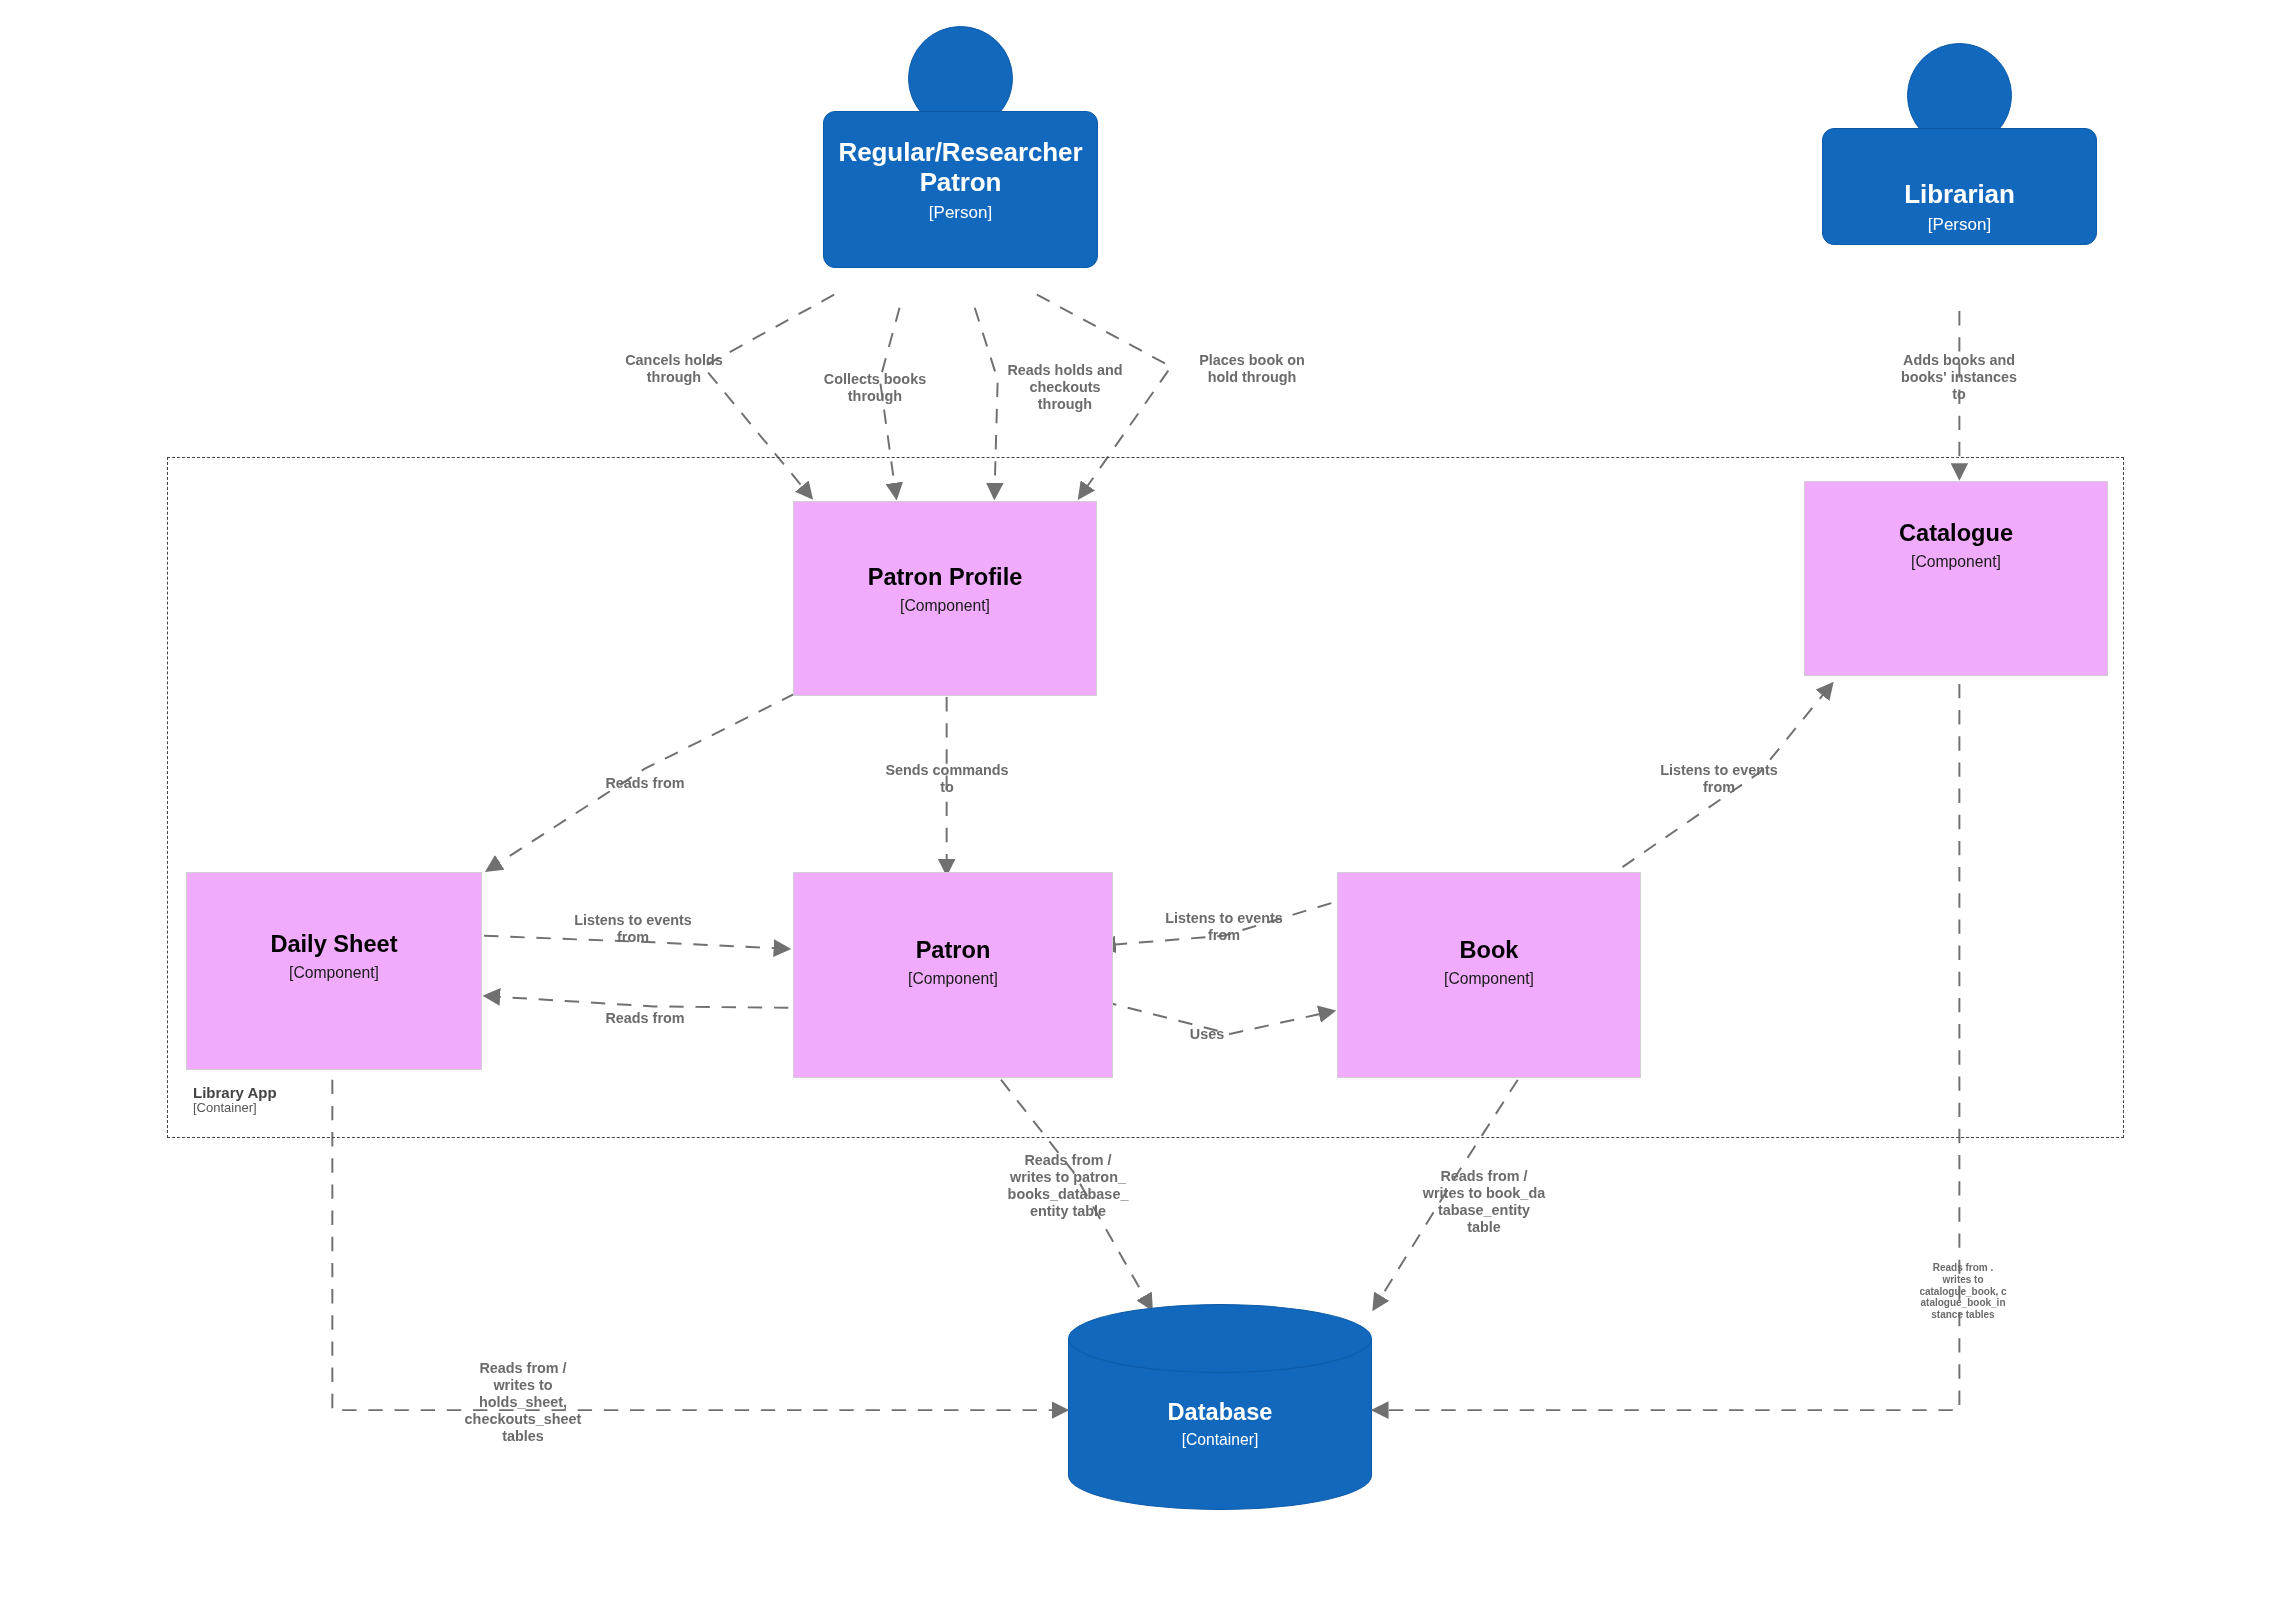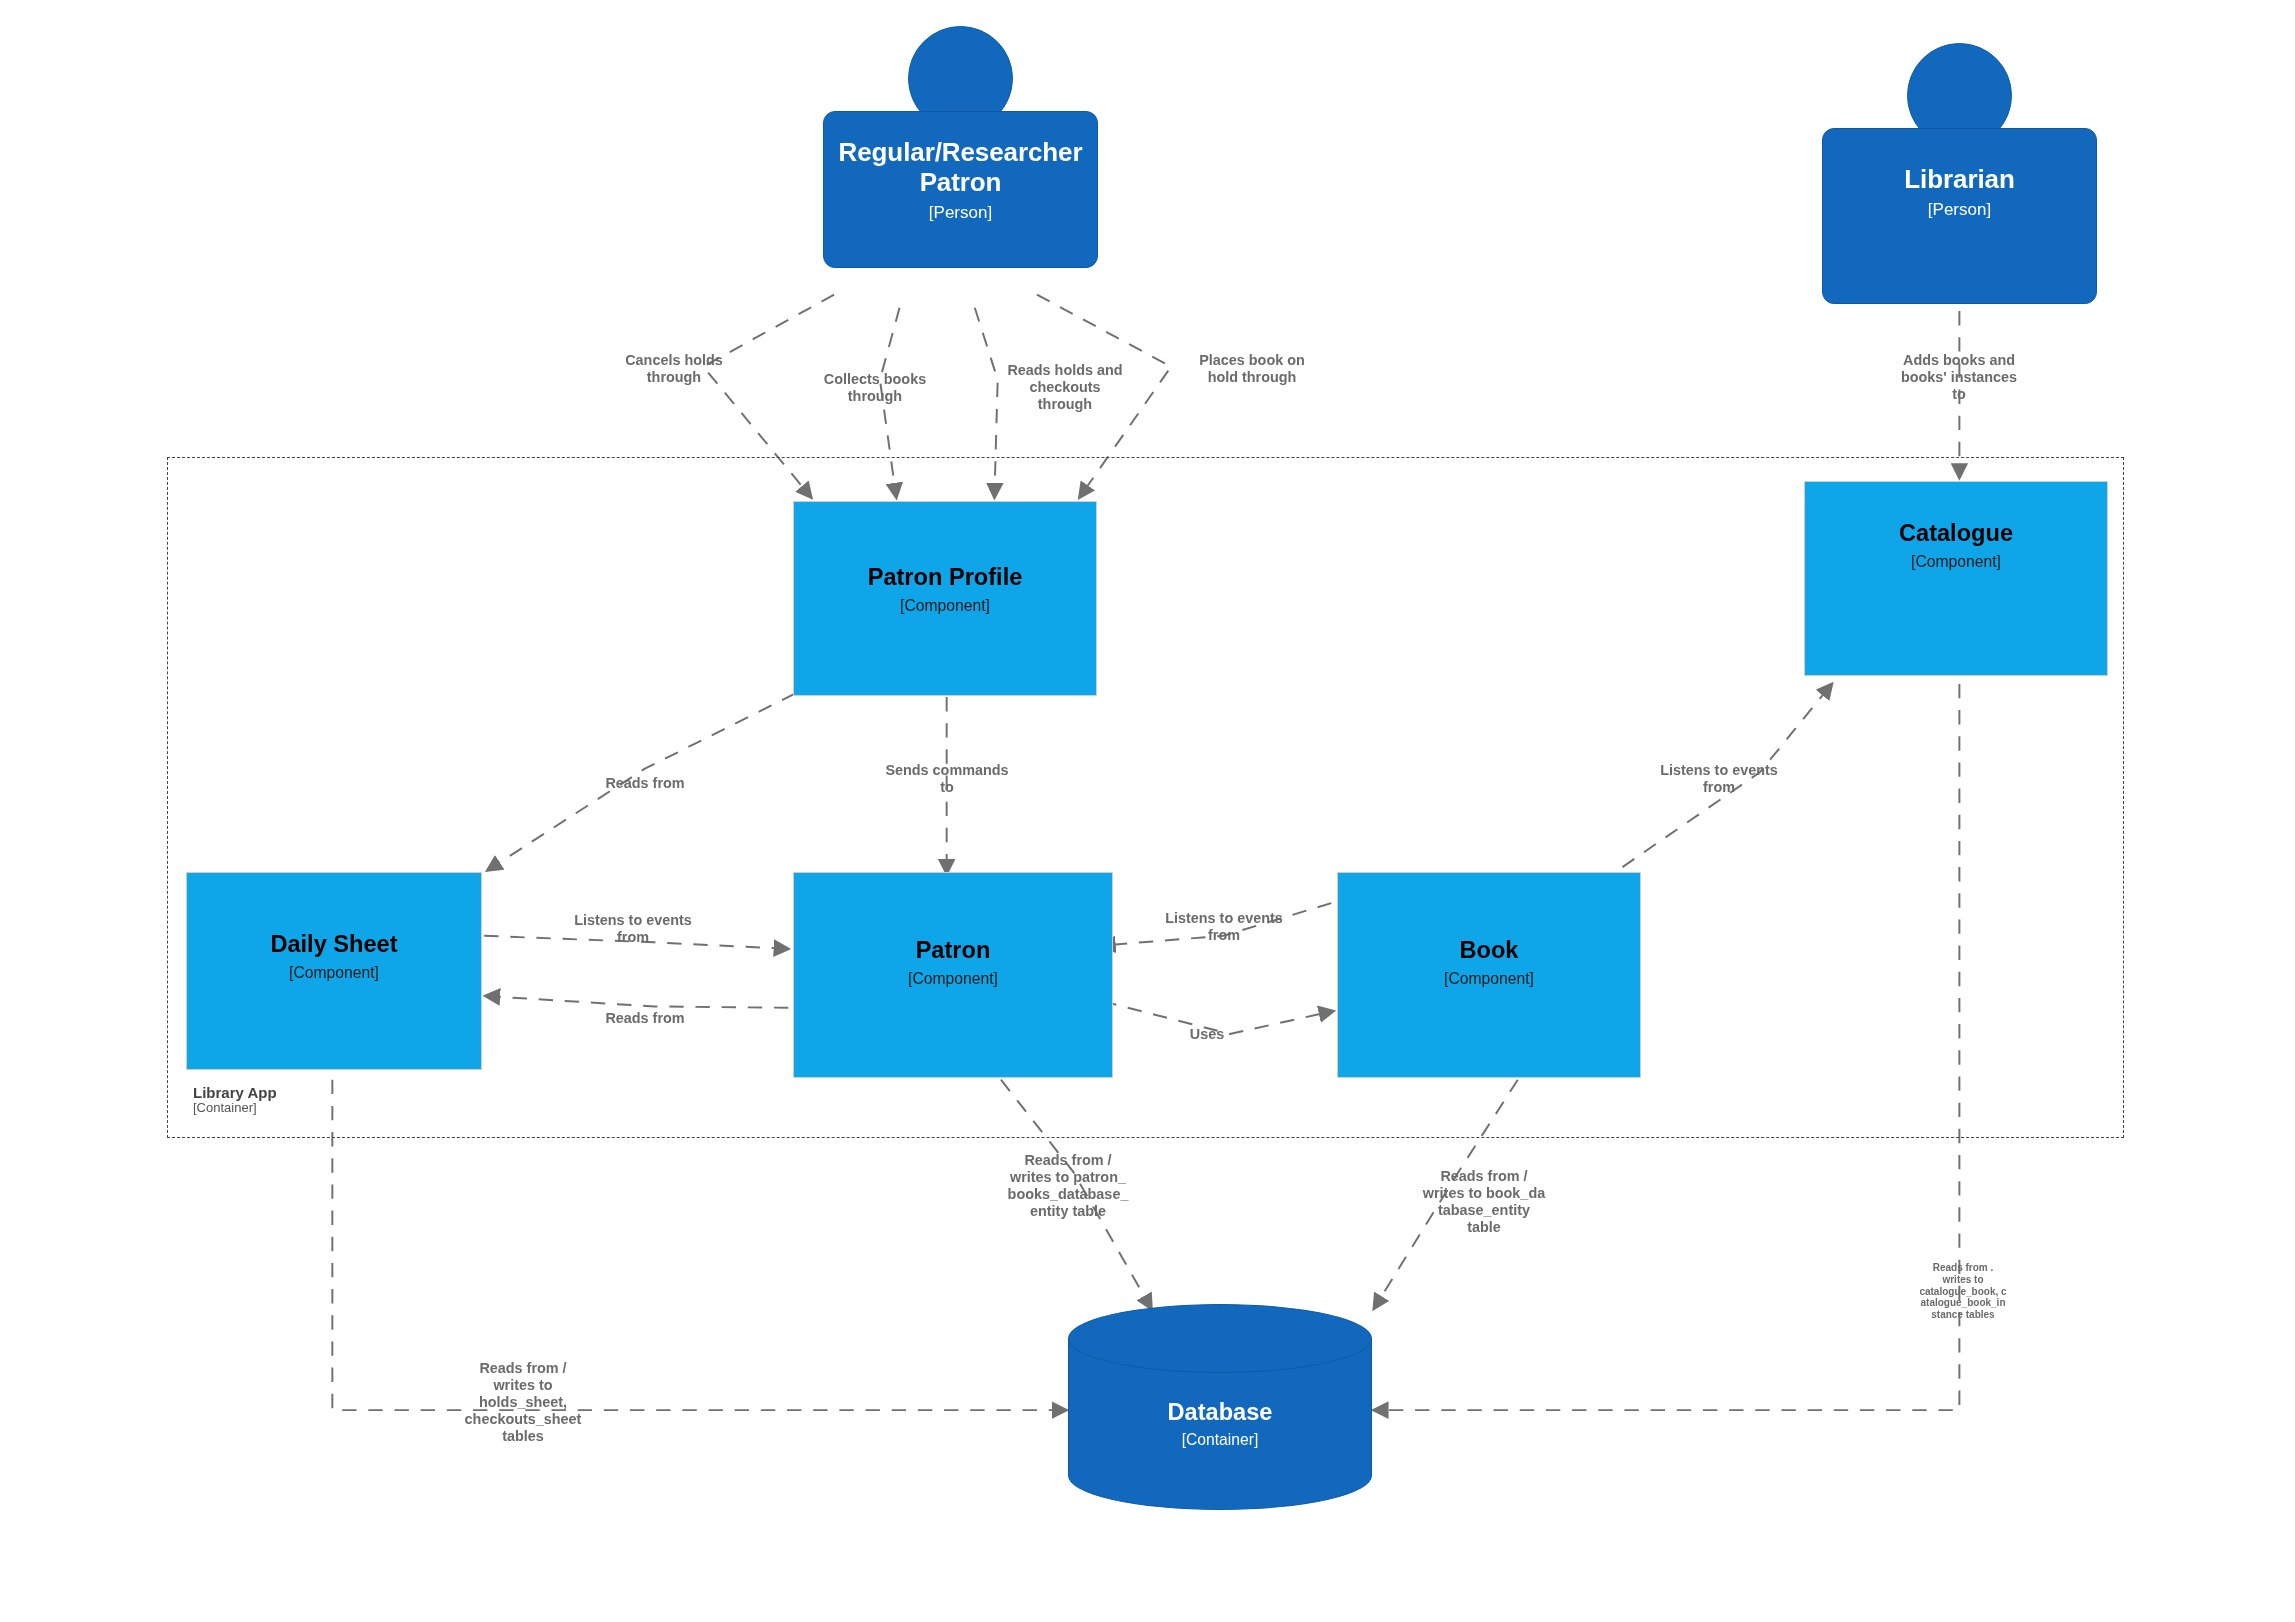--- a/index.html
+++ b/index.html
@@ -59,21 +59,21 @@
   }
   .person .ptype {
     color: #ffffff;
     text-align: center;
     font-weight: normal;
   }
 
   
   .component {
     position: absolute;
-    background: #0ea5e9;
+    background: #f0abfc;
     border: 0.7px solid #cfcfcf;
     box-sizing: border-box;
     display: flex;
     flex-direction: column;
     align-items: center;
     justify-content: flex-start;
   }
   .component .ctitle {
     color: #000000;
     font-weight: bold;
@@ -213,21 +213,21 @@
   <div class="person" style="left:823px; top:26px; width:275px; height:281px;">
     <div class="head" style="left:85px; top:0px; width:105px; height:105px;"></div>
     <div class="body" style="left:0px; top:85px; width:275px; height:157px; padding-top:26px;">
       <div class="ptitle" style="font-size:26px; width:249px;">Regular/Researcher Patron</div>
       <div class="ptype" style="font-size:17px; margin-top:5.2px;">[Person]</div>
     </div>
   </div>
 
   <div class="person" style="left:1822px; top:43px; width:275px; height:275px;">
     <div class="head" style="left:85px; top:0px; width:105px; height:105px;"></div>
-    <div class="body" style="left:0px; top:85px; width:275px; height:176px; padding-top:36px;">
+    <div class="body" style="left:0px; top:85px; width:275px; height:117px; padding-top:51px;">
       <div class="ptitle" style="font-size:26px; width:249px;">Librarian</div>
       <div class="ptype" style="font-size:17px; margin-top:5.2px;">[Person]</div>
     </div>
   </div>
 
   <div class="component" style="left:793px; top:501px; width:304px; height:195px; padding-top:63px;">
     <div class="ctitle" style="font-size:23.6px;">Patron Profile</div>
     <div class="ctype" style="font-size:15.7px; margin-top:6.5px;">[Component]</div>
   </div>
 

